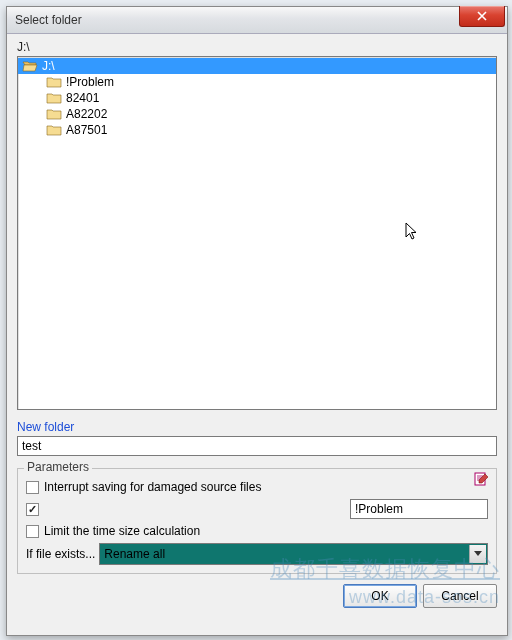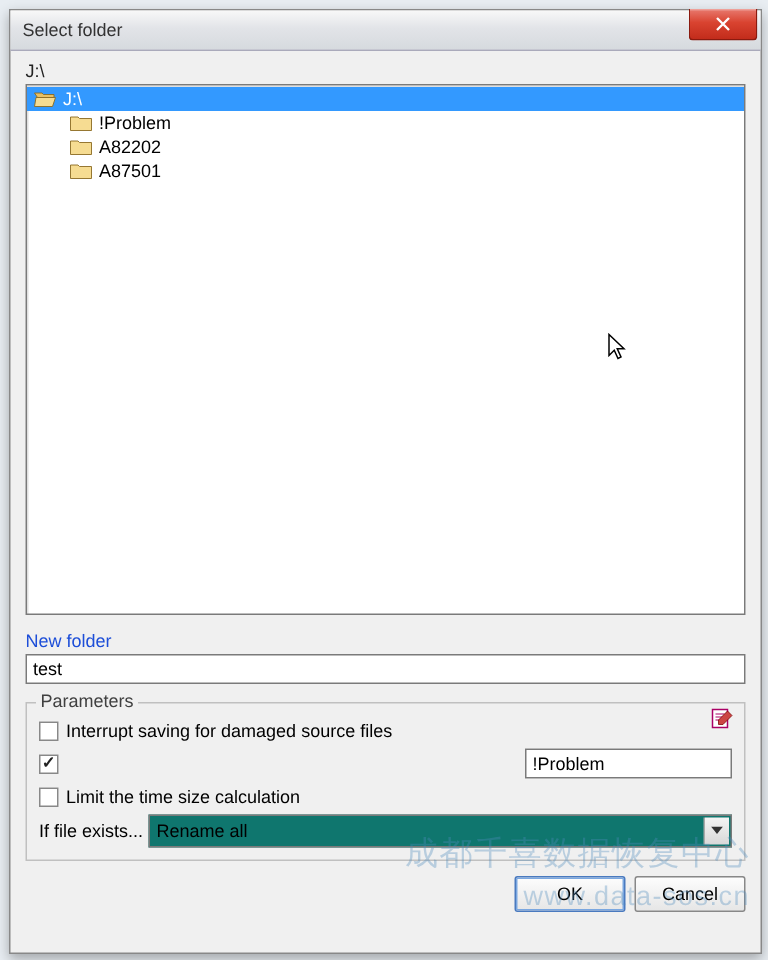--- a/index.html
+++ b/index.html
@@ -228,20 +228,21 @@
     pointer-events: none;
   }
   .watermark1 {
     position: absolute;
     right: 12px;
     bottom: 56px;
     font-size: 22px;
     color: rgba(80,140,190,0.35);
     letter-spacing: 1px;
     pointer-events: none;
+    text-decoration: underline;
   }
   .watermark2 {
     position: absolute;
     right: 12px;
     bottom: 32px;
     font-size: 18px;
     color: rgba(80,140,190,0.35);
     letter-spacing: 1px;
     pointer-events: none;
   }
@@ -274,20 +275,28 @@
         </span>
         <span>J:\</span>
       </div>
       <div class="tree-row tree-child">
         <span class="folder-icon">
           <svg width="16" height="14" viewBox="0 0 16 14">
               <path d="M1 3 h5 l1 1 h8 v8 H1 z" fill="#f6dc92" stroke="#8a6a20" stroke-width="0.6"></path>
             </svg>
         </span>
         <span>!Problem</span>
+      </div>
+      <div class="tree-row tree-child">
+        <span class="folder-icon">
+          <svg width="16" height="14" viewBox="0 0 16 14">
+              <path d="M1 3 h5 l1 1 h8 v8 H1 z" fill="#f6dc92" stroke="#8a6a20" stroke-width="0.6"></path>
+            </svg>
+        </span>
+        <span>82401</span>
       </div>
       <div class="tree-row tree-child">
         <span class="folder-icon">
           <svg width="16" height="14" viewBox="0 0 16 14">
               <path d="M1 3 h5 l1 1 h8 v8 H1 z" fill="#f6dc92" stroke="#8a6a20" stroke-width="0.6"></path>
             </svg>
         </span>
         <span>A82202</span>
       </div>
       <div class="tree-row tree-child">

